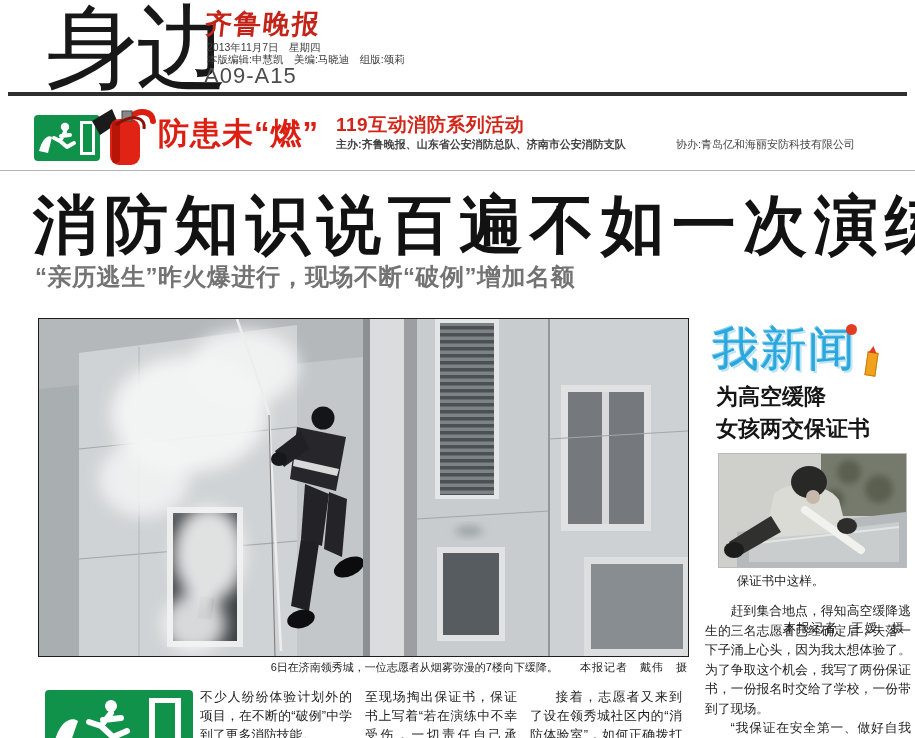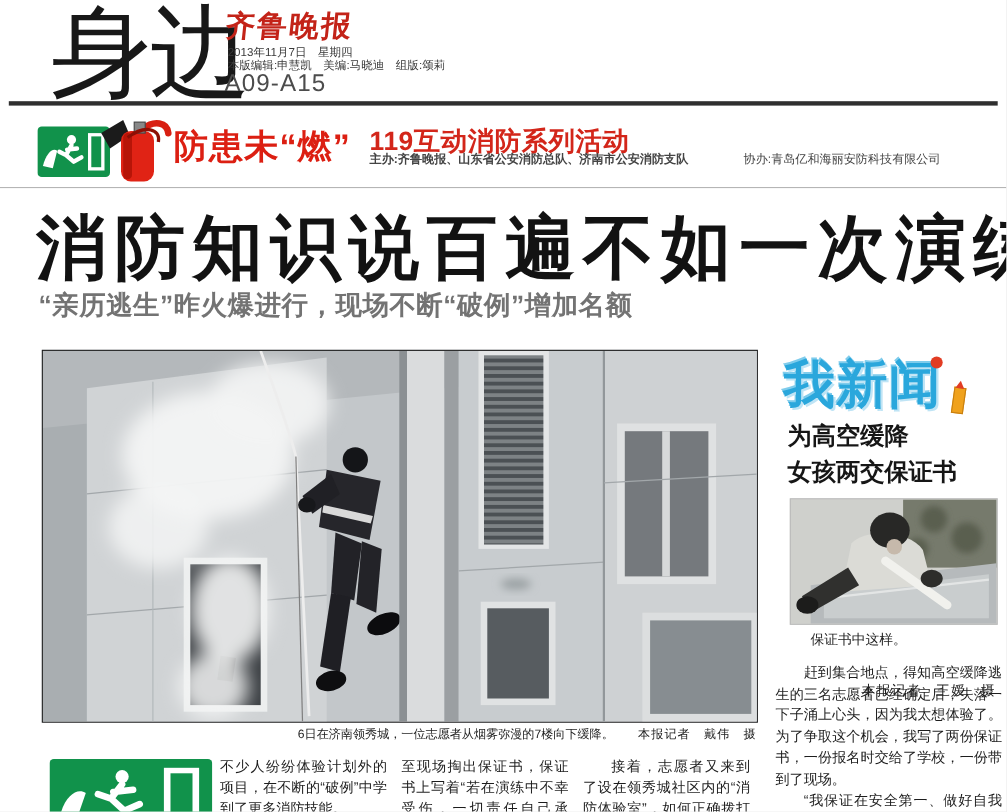--- a/index.html
+++ b/index.html
@@ -11,34 +11,34 @@
   
   .section-title{position:absolute;left:46px;top:-14px;font-size:92px;font-weight:500;letter-spacing:-2px;color:#181818;}
   .paper-logo{position:absolute;left:205px;top:6px;font-size:27px;font-weight:900;color:#c32318;transform:skewX(-6deg);letter-spacing:2px;}
   .date-line{position:absolute;left:207px;top:41px;font-size:10.5px;color:#3a3a3a;}
   .editors-line{position:absolute;left:207px;top:53px;font-size:10.5px;color:#3a3a3a;}
   .page-range{position:absolute;left:204px;top:63px;font-size:22px;color:#4c4c4c;letter-spacing:1px;}
   .masthead-rule{position:absolute;left:8px;right:8px;top:92px;height:4px;background:#2f2f2f;}
   
   .banner-icon{position:absolute;left:34px;top:103px;width:128px;height:64px;}
   .banner-slogan{position:absolute;left:158px;top:113px;font-size:31px;font-weight:900;color:#dc1f12;letter-spacing:1px;}
-  .series-title{position:absolute;left:336px;top:112px;font-size:24px;font-weight:800;color:#d3261a;letter-spacing:0.5px;}
+  .series-title{position:absolute;left:336px;top:112px;font-size:19px;font-weight:800;color:#d3261a;letter-spacing:0.5px;}
   .organizers{position:absolute;left:336px;top:137px;font-size:11px;color:#444;font-weight:bold;}
   .co-organizer{position:absolute;left:676px;top:137px;font-size:11px;color:#444;}
   .banner-rule{position:absolute;left:0;right:0;top:170px;height:1px;background:#b5b5b5;}
   
   .headline{position:absolute;left:33px;top:182px;width:875px;font-size:64px;font-weight:900;letter-spacing:7px;color:#121212;white-space:nowrap;}
   .subheadline{position:absolute;left:35px;top:261px;font-size:24px;font-weight:700;letter-spacing:0.5px;color:#737373;}
   
   .main-photo{position:absolute;left:38px;top:318px;width:649px;height:337px;border:1px solid #1e1e1e;background:#c3c7ca;}
   .main-photo svg{display:block;width:100%;height:100%;}
   .main-caption{position:absolute;left:38px;top:660px;width:650px;text-align:right;font-size:11px;color:#222;}
   .main-caption .credit{margin-left:22px;letter-spacing:1px;}
   
-  .wx-logo{position:absolute;left:712px;top:318px;height:56px;font-size:47px;font-weight:700;color:#2aa7dc;letter-spacing:1px;
+  .wx-logo{position:absolute;left:712px;top:318px;height:56px;font-size:47px;font-weight:400;color:#2aa7dc;letter-spacing:1px;
            text-shadow:2px 2px 0 #bfe4f5, -1px -1px 0 #7fccec;}
   .wx-dot{position:absolute;left:846px;top:324px;width:11px;height:11px;border-radius:50%;background:#e23c23;}
   .wx-pencil{position:absolute;left:866px;top:352px;width:9px;height:22px;background:#f0a21d;border:1px solid #c87f10;transform:rotate(8deg);}
   .wx-pencil:after{content:"";position:absolute;left:0;top:-7px;border-left:4px solid transparent;border-right:4px solid transparent;border-bottom:7px solid #e23c23;}
   .sb-title{position:absolute;left:716px;top:381px;font-size:22px;font-weight:800;line-height:1.45;color:#161616;}
   .sb-photo{position:absolute;left:718px;top:453px;width:187px;height:113px;background:#cfd0cd;border:1px solid #bbb;}
   .sb-photo svg{display:block;width:100%;height:100%;}
   .sb-caption{position:absolute;left:718px;top:572px;width:187px;font-size:12.5px;color:#222;line-height:1.45;}
   .sb-caption .cap1{text-indent:1.5em;}
   .sb-caption .cap2{text-align:right;letter-spacing:1px;margin-top:29px;}

